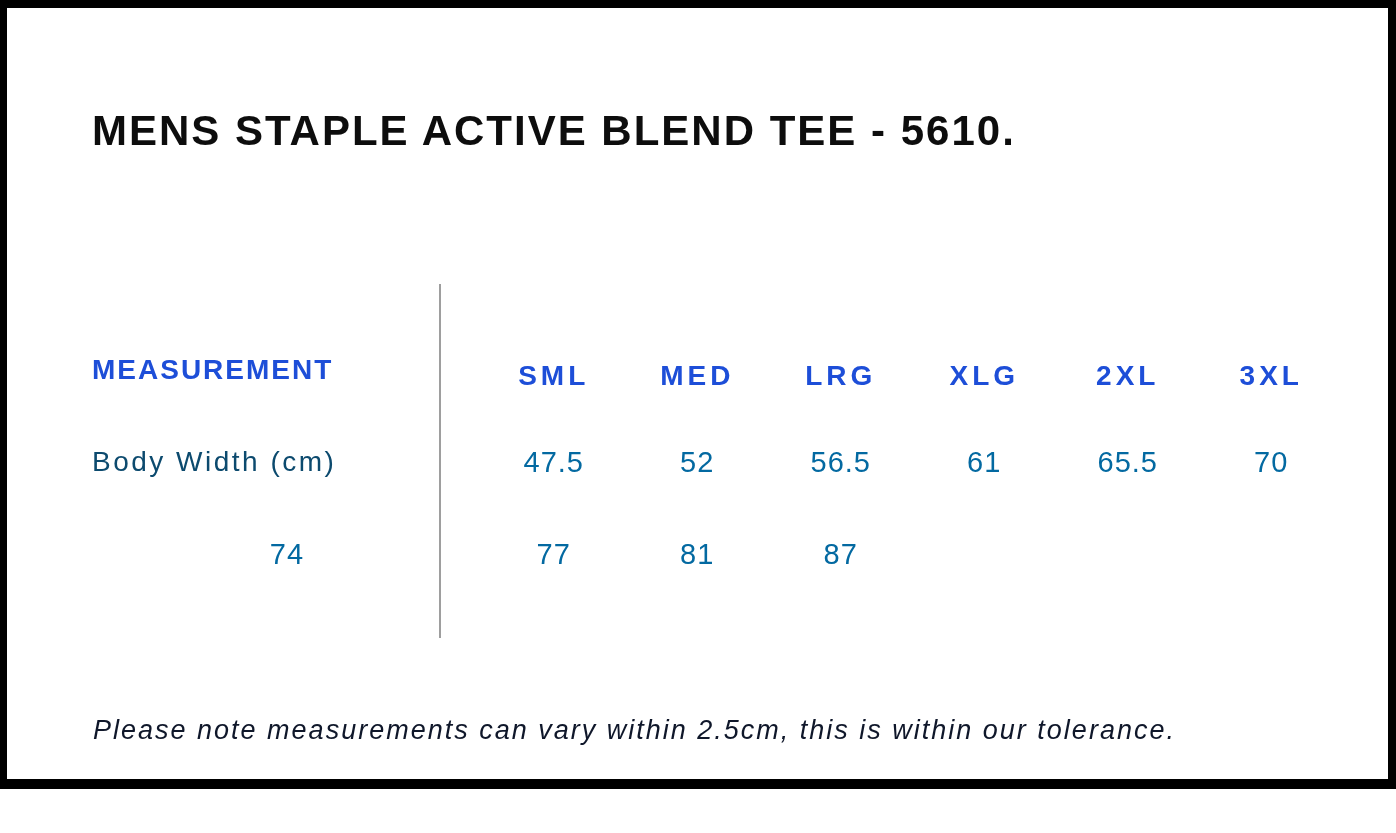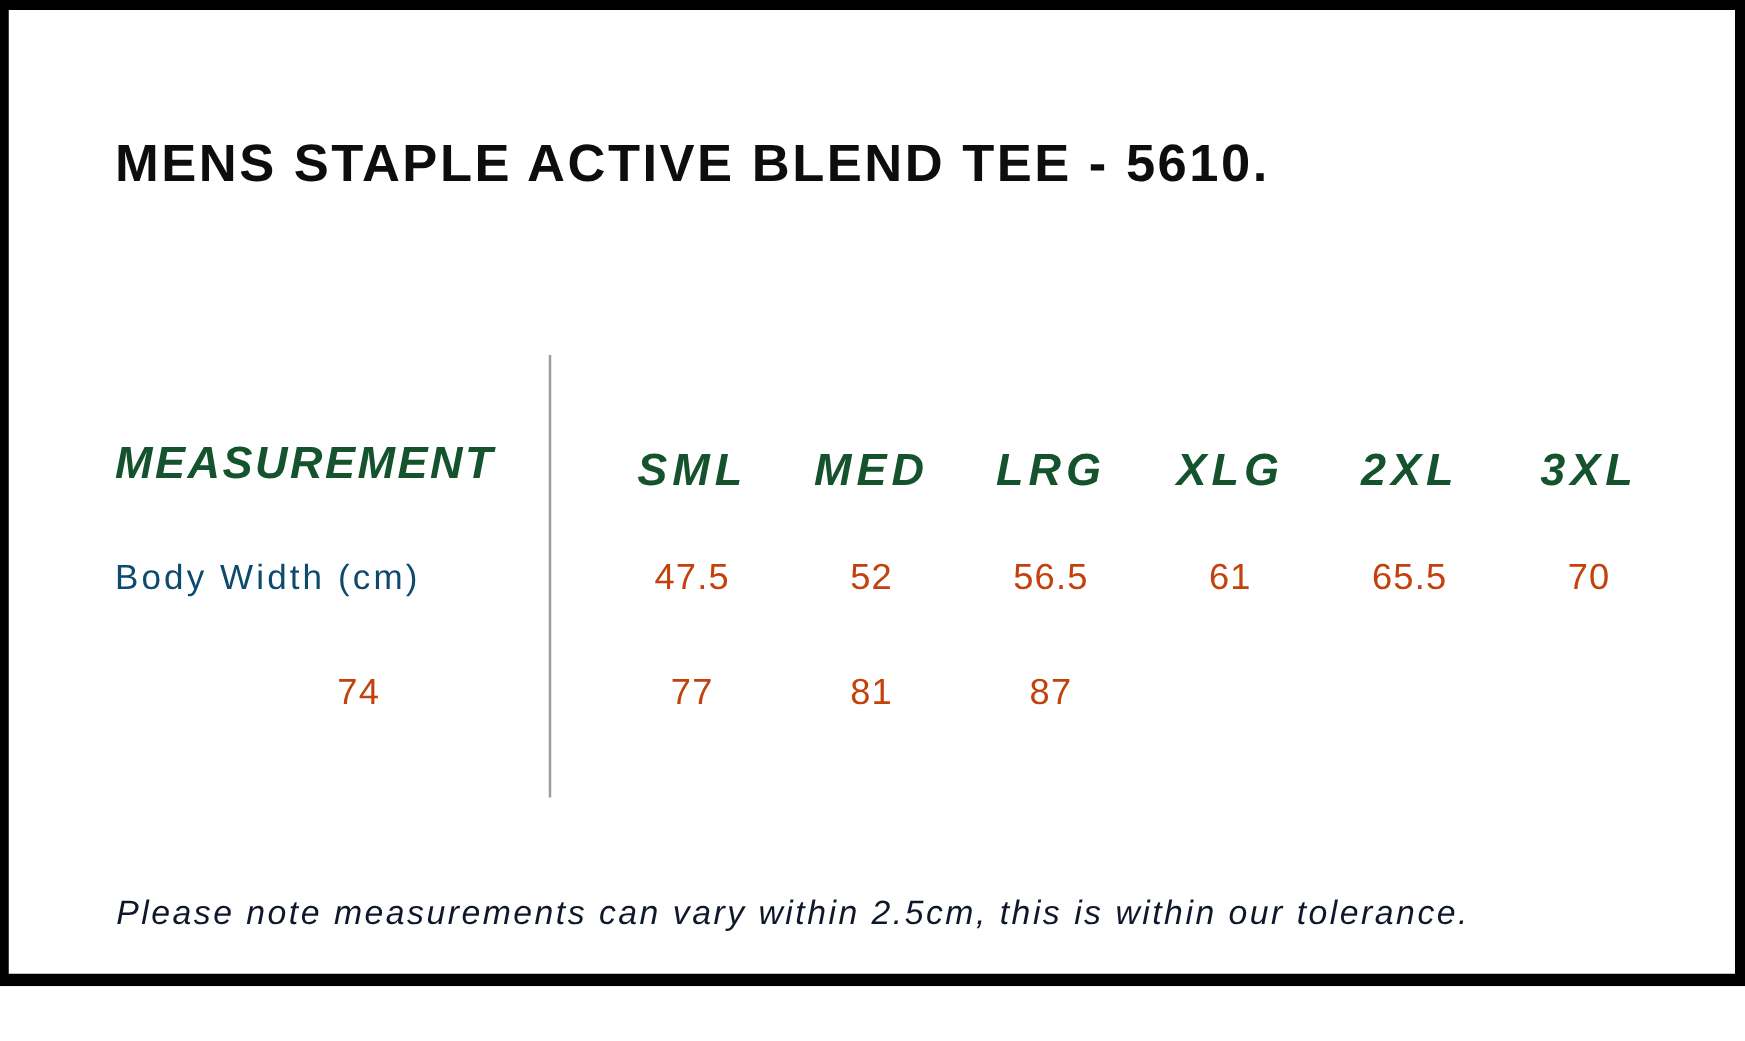--- a/index.html
+++ b/index.html
@@ -41,38 +41,37 @@
     align-items: center;
   }
   .cell {
     white-space: nowrap;
   }
   .size-col {
     text-align: center;
   }
   .header-cell {
     font-weight: bold;
-    font-size: 36px;
+    font-size: 28px;
     letter-spacing: 2px;
-    color: #14532d;
-    font-style: italic;
+    color: #1d4ed8;
   }
   .header-cell.size-col {
     letter-spacing: 4px;
     margin-top: 12px;
   }
   .row-label {
     font-size: 28px;
     letter-spacing: 2.5px;
     color: #0c4a6e;
     font-weight: 400;
   }
   .value-cell {
     font-size: 29px;
-    color: #c2410c;
+    color: #0369a1;
     letter-spacing: 1px;
   }
   .table-divider {
     position: absolute;
     left: 432px;
     top: 276px;
     width: 2px;
     height: 354px;
     background: #9e9e9e;
   }

